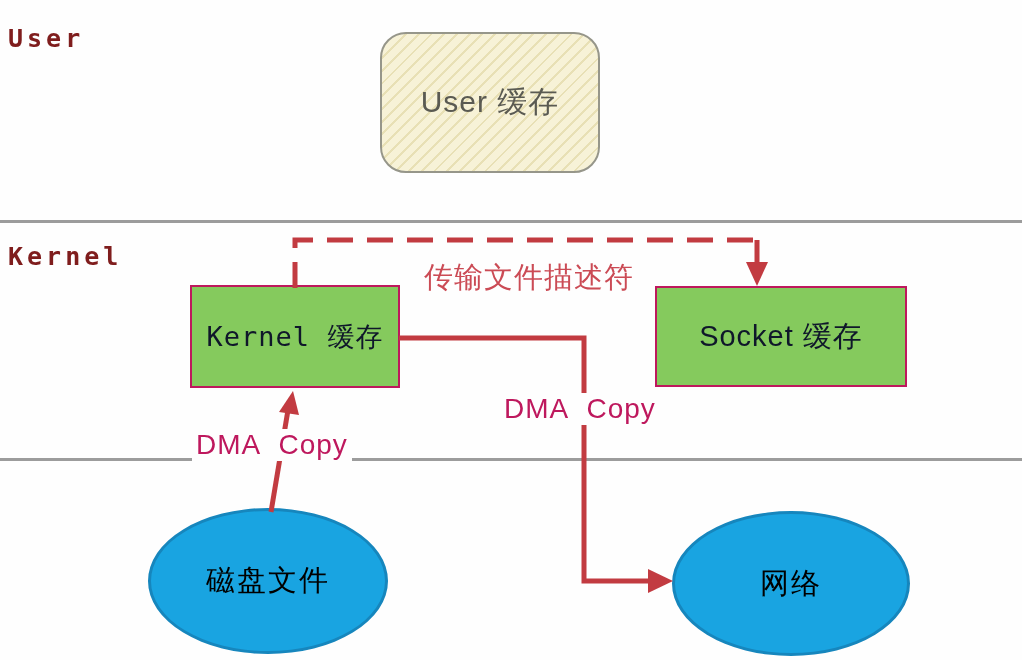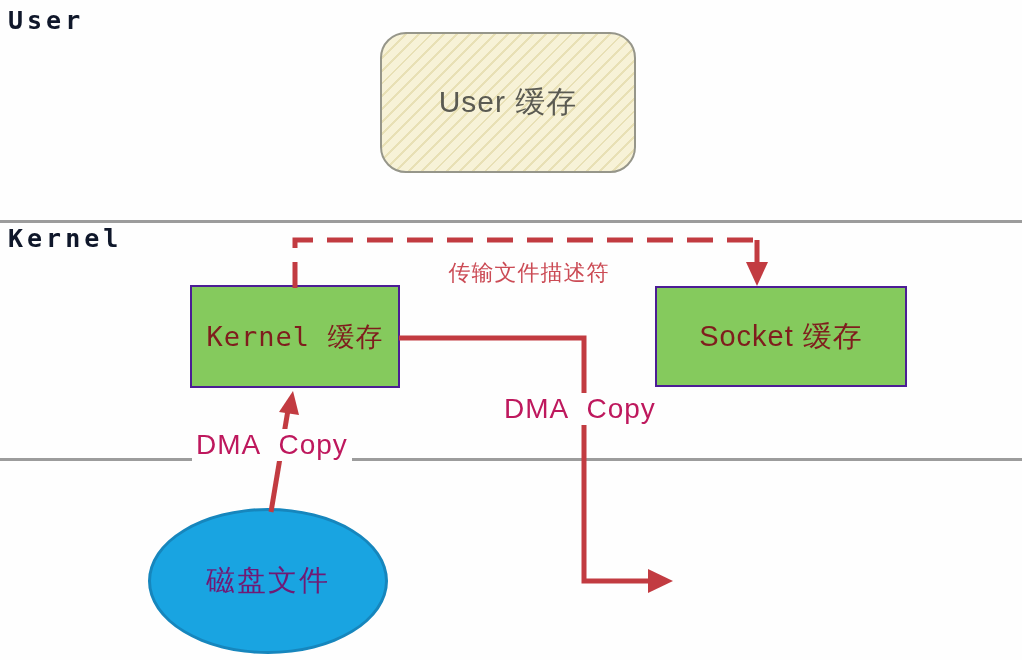--- a/index.html
+++ b/index.html
@@ -4,49 +4,49 @@
 <style>
   html,body{margin:0;padding:0;background:#ffffff;}
   #canvas{
     position:relative;width:1022px;height:660px;background:#fefefe;
     overflow:hidden;font-family:"Liberation Sans", sans-serif;
   }
   .divider{position:absolute;left:0;width:1022px;height:3px;background:#9c9c9c;z-index:1;}
   #divider-user-kernel{top:220px;}
   #divider-kernel-hardware{top:458px;}
   .layer-label{
-    position:absolute;z-index:4;color:#0f172a;font-family:"DejaVu Sans Mono", monospace;
-    font-weight:700;font-size:25px;letter-spacing:4px;
+    position:absolute;z-index:4;color:#7f1d1d;font-family:"DejaVu Sans Mono", monospace;
+    font-weight:700;font-size:25px;letter-spacing:4px;margin-top:18px;
   }
   #layer-user{left:8px;top:6px;}
   #layer-kernel{left:8px;top:224px;}
   #layer-hardware{left:6px;top:482px;}
   .node{position:absolute;display:flex;align-items:center;justify-content:center;z-index:2;box-sizing:border-box;}
   #node-user-buffer{
-    left:380px;top:32px;width:256px;height:141px;border-radius:26px;
+    left:380px;top:32px;width:220px;height:141px;border-radius:26px;
     border:2px solid #96968a;
     background:repeating-linear-gradient(135deg,#f7f2d7 0px,#f7f2d7 7px,#e8e0b5 7px,#e8e0b5 9px);
     color:#5a5a52;font-size:30px;letter-spacing:1px;
   }
   .green-box{
-    background:#85ca5d;border:2px solid #4c1d95;color:#7f1d1d;font-size:29px;letter-spacing:1px;
+    background:#85ca5d;border:2px solid #be185d;color:#0f172a;font-size:29px;letter-spacing:1px;
   }
   #node-kernel-buffer{left:190px;top:285px;width:210px;height:103px;font-family:"DejaVu Sans Mono", monospace;font-size:27px;}
   #node-socket-buffer{left:655px;top:286px;width:252px;height:101px;}
   .ellipse{
     border-radius:50%;background:#19a4e1;border:3px solid #1686bd;
-    color:#701a75;font-size:29px;letter-spacing:2px;
+    color:#000000;font-size:29px;letter-spacing:2px;
   }
   #node-disk-file{left:148px;top:508px;width:240px;height:146px;}
   #node-network{left:672px;top:511px;width:238px;height:145px;}
   #edges-svg{position:absolute;left:0;top:0;z-index:3;}
   .edge-label{position:absolute;z-index:4;white-space:nowrap;}
   #label-fd-transfer{
     left:415px;top:258px;width:228px;text-align:center;
-    color:#cb4b55;font-size:22px;letter-spacing:1px;
+    color:#cb4b55;font-size:29px;letter-spacing:1px;
   }
   .dma-label{
     background:#fefefe;color:#be185d;font-size:28px;letter-spacing:1px;word-spacing:10px;
     padding:0 4px;
   }
   #label-dma-left{left:192px;top:429px;}
   #label-dma-right{left:500px;top:393px;}
 </style>
 </head>
 <body>
@@ -81,18 +81,21 @@
   </div>
 
   <div class="node green-box" id="node-socket-buffer">
     <span>Socket 缓存</span>
   </div>
 
   <div class="node ellipse" id="node-disk-file">
     <span>磁盘文件</span>
   </div>
 
+  <div class="node ellipse" id="node-network">
+    <span>网络</span>
+  </div>
 
   <div class="edge-label" id="label-fd-transfer">传输文件描述符</div>
   <div class="edge-label dma-label" id="label-dma-left">DMA Copy</div>
   <div class="edge-label dma-label" id="label-dma-right">DMA Copy</div>
 
 </div>
 
 </body></html>

